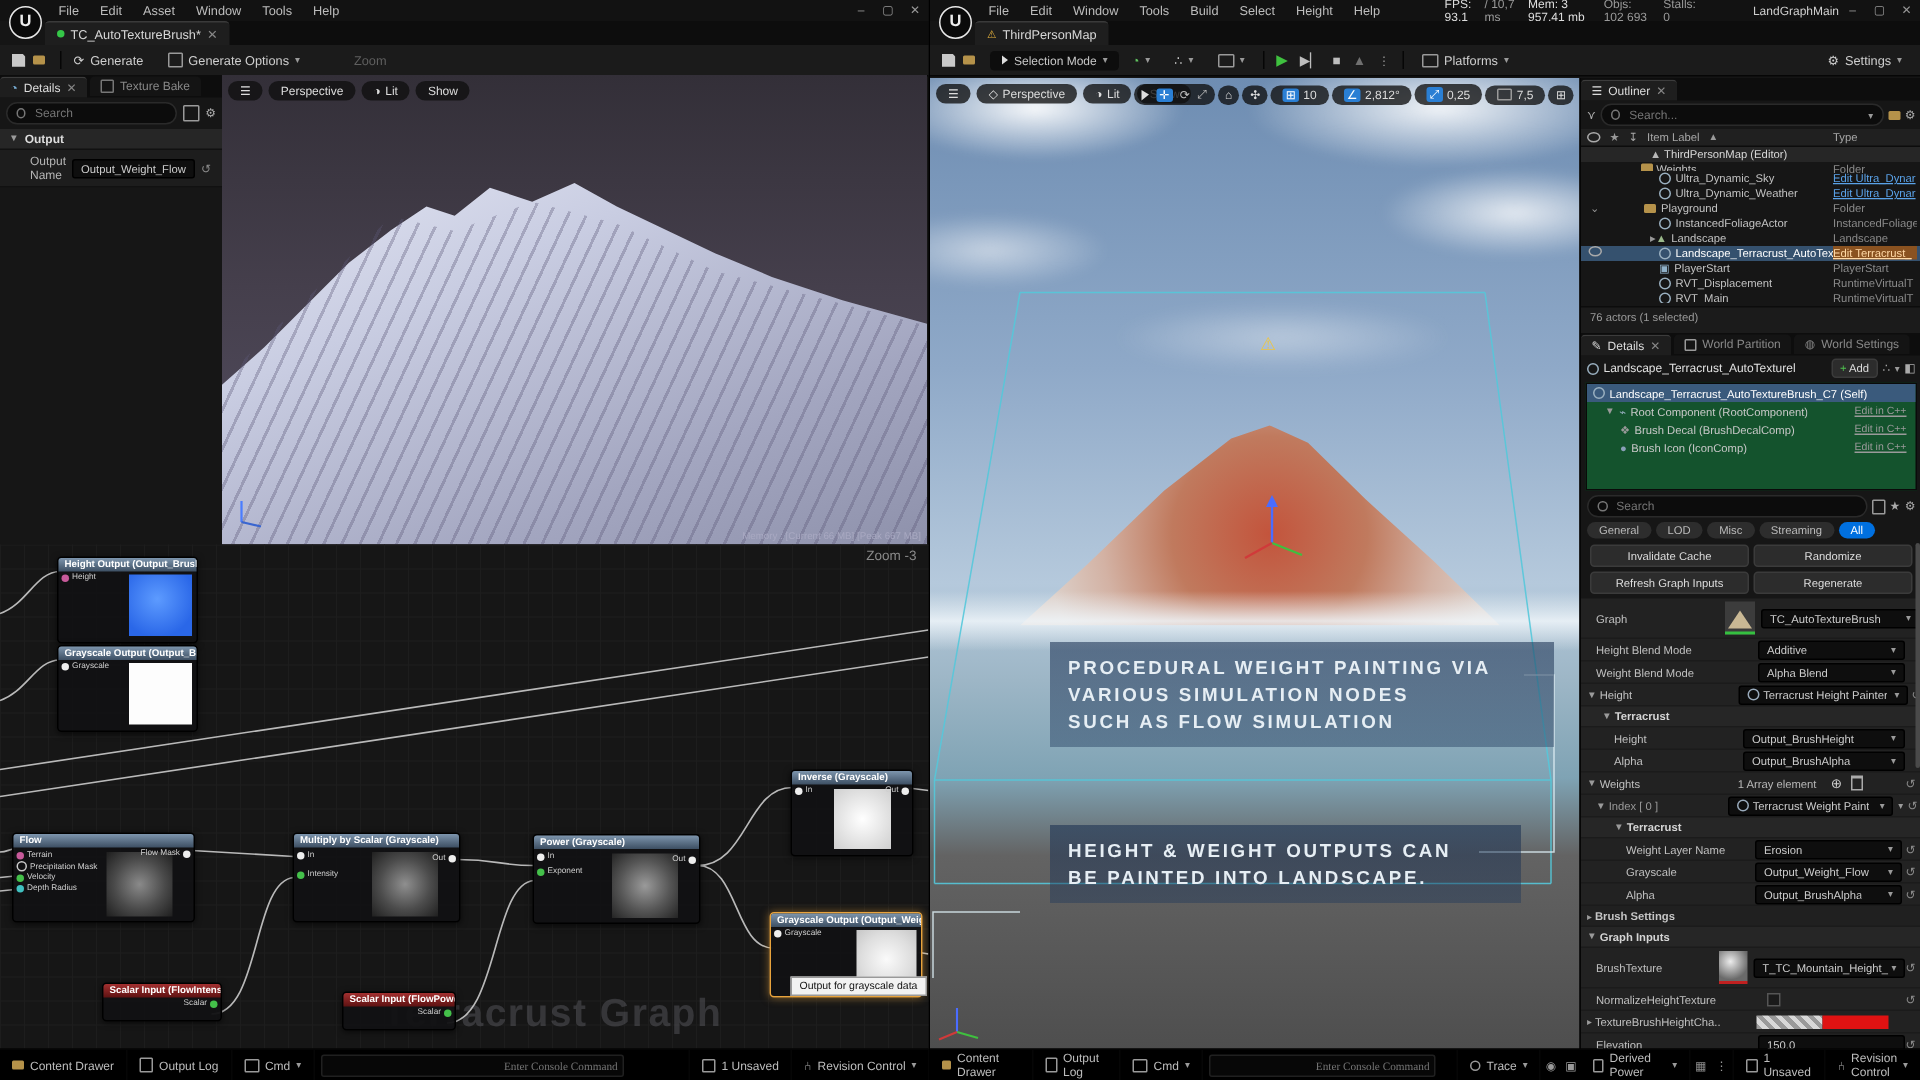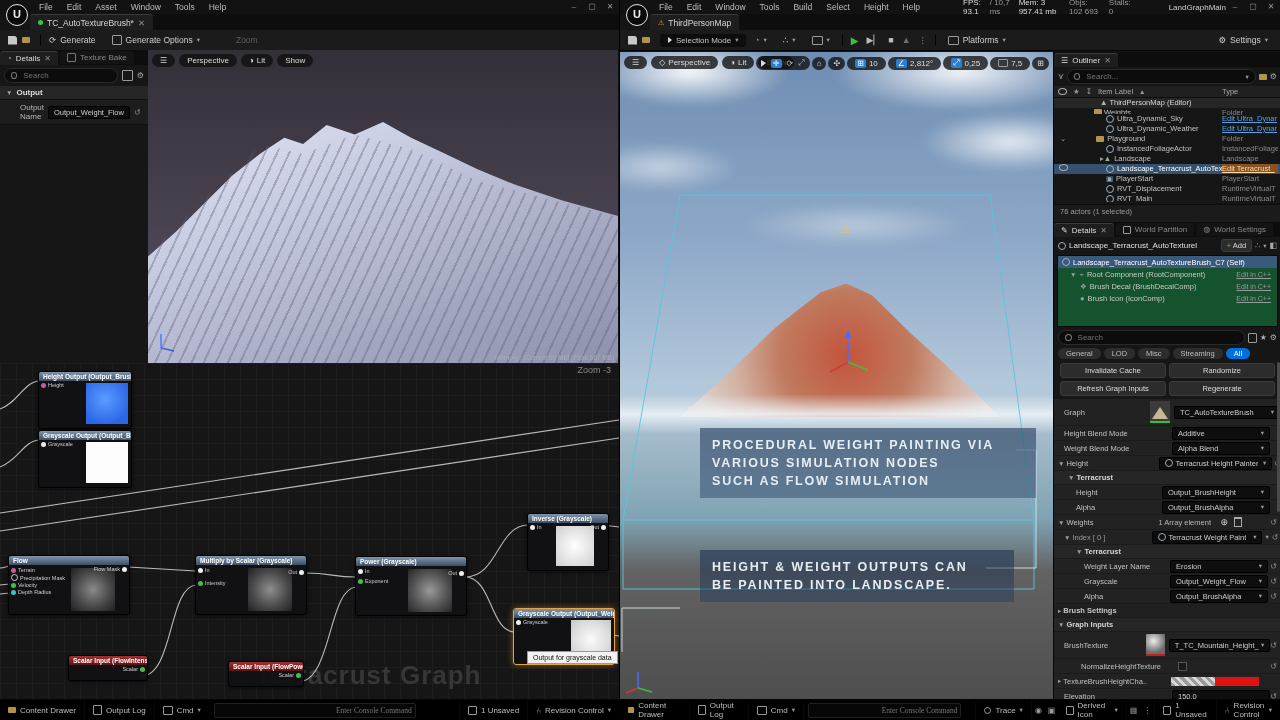--- a/index.html
+++ b/index.html
@@ -786,21 +786,21 @@
       </div>
       <div class="prow" style="height:26px;">
         <span class="plabel" style="padding-left:10px;width:86px;">BrushTexture</span>
         <span style="width:20px;height:20px;background:radial-gradient(circle at 40% 35%,#ececec,#6a6a6a 70%);border-bottom:2px solid #c02020;display:inline-block;"></span>
         <div class="valbox" style="width:94px;margin-left:4px;">
             <span style="overflow:hidden;white-space:nowrap;">T_TC_Mountain_Height_</span>
             <span class="chev">▾</span>
           </div>
         <span class="reset" style="margin-left:auto;padding-right:4px;">↺</span>
       </div>
-      <div class="prow" style="height:14px;text-align:center;">
+      <div class="prow" style="height:14px;">
         <span class="plabel" style="padding-left:10px;width:114px;">NormalizeHeightTexture</span>
         <span style="width:7px;height:7px;border:1px solid #555;background:#1a1a1a;display:inline-block;"></span>
         <span class="reset" style="margin-left:auto;padding-right:4px;">↺</span>
       </div>
       <div class="prow" style="height:14px;">
         <span class="chev" style="padding-left:4px;">▸</span>
         <span class="plabel" style="padding-left:2px;width:108px;">TextureBrushHeightCha..</span>
         <span style="width:88px;height:9px;display:inline-flex;">
           <span style="width:44px;background:repeating-linear-gradient(45deg,#9a9a9a 0 3px,#d8d8d8 3px 6px);"></span>
           <span style="width:44px;background:#e01212;"></span>
@@ -837,21 +837,21 @@
     </div>
     <div class="sb-item" style="margin-left:14px;border-left:1px solid #060606;">
         <span style="width:5px;height:5px;border:1px solid #999;border-radius:50%;display:inline-block;"></span>
         <span>Trace</span>
         <span class="chev">▾</span>
       </div>
     <span style="color:#9a9a9a;margin:0 3px;">◉</span>
     <span style="color:#9a9a9a;margin:0 3px;">▣</span>
     <div class="sb-item">
         <span class="icon-sq" style="width:7px;height:7px;"></span>
-        <span>Derived Icon</span>
+        <span>Derived Power</span>
         <span class="chev">▾</span>
       </div>
     <span style="color:#8a8a8a;margin:0 3px;">▦</span>
     <span style="color:#9a9a9a;margin:0 3px;">⋮</span>
     <div style="margin-left:auto;display:flex;height:100%;">
       <div class="sb-item" style="border-left:1px solid #060606;">
           <span class="icon-sq" style="width:7px;height:7px;"></span>
           <span>1 Unsaved</span>
         </div>
       <div class="sb-item" style="border-right:none;">

